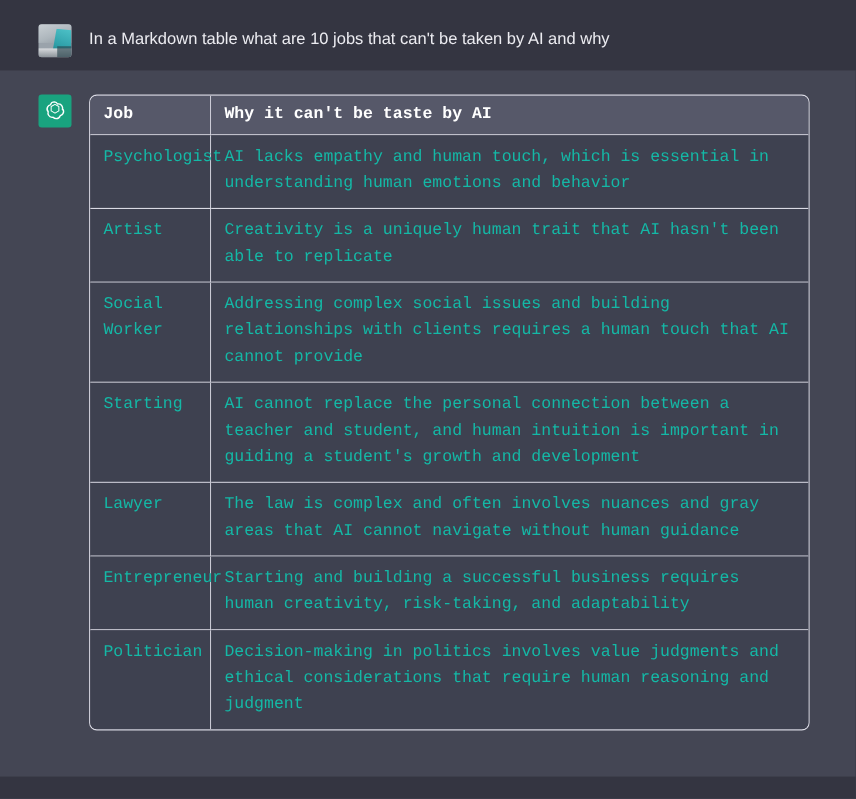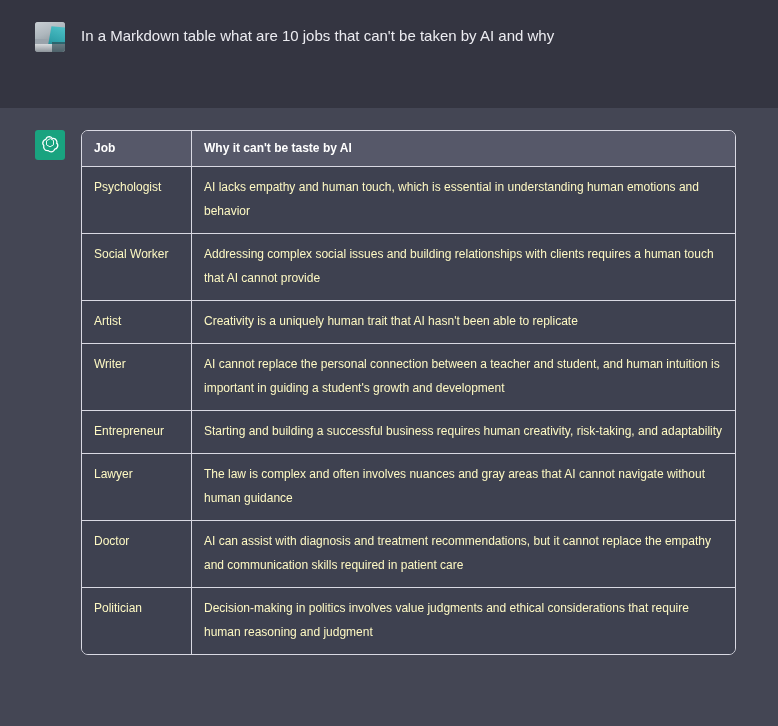--- a/index.html
+++ b/index.html
@@ -16,21 +16,21 @@
   }
 
   
   .msg-row {
     display: flex;
     align-items: flex-start;
     width: 778px;
   }
   .msg-row.user {
     background: #343541;
-    height: 108px;
+    height: 64px;
     padding-top: 22px;
   }
   .msg-row.assistant {
     background: #444654;
     height: 642px;
     padding-top: 22px;
   }
 
   .avatar-col {
     width: 81px;
@@ -106,39 +106,40 @@
     border: 1px solid #d9d9e3;
     border-radius: 7px;
     overflow: hidden;
   }
   table.md-table th,
   table.md-table td {
     border-right: 1px solid #d9d9e3;
     border-bottom: 1px solid #d9d9e3;
     text-align: left;
     vertical-align: top;
-    font-size: 12px;
+    font-size: 15px;
     line-height: 24px;
     padding: 8px 12px 10px 12px;
+    font-family: Liberation Mono, monospace;
   }
   table.md-table th:last-child,
   table.md-table td:last-child { border-right: none; }
   table.md-table tr:last-child td { border-bottom: none; }
 
   table.md-table thead th {
     background: #565869;
     color: #ffffff;
     font-weight: bold;
     padding-top: 6px;
     padding-bottom: 7px;
     line-height: 22px;
   }
   table.md-table tbody td {
     background: #3e4150;
-    color: #fef9c3;
+    color: #14b8a6;
   }
   col.c-job  { width: 110px; }
   col.c-why  { width: 543px; }
 </style>
 </head>
 <body>
 
 <div class="msg-row user">
   <div class="avatar-col">
     <div class="avatar-user">
@@ -174,42 +175,38 @@
             <th>Job</th>
             <th>Why it can't be taste by AI</th>
           </tr>
         </thead>
         <tbody id="table-body">
             <tr>
               <td>Psychologist</td>
               <td>AI lacks empathy and human touch, which is essential in understanding human emotions and behavior</td>
             </tr>
             <tr>
+              <td>Artist</td>
+              <td>Creativity is a uniquely human trait that AI hasn't been able to replicate</td>
+            </tr>
+            <tr>
               <td>Social Worker</td>
               <td>Addressing complex social issues and building relationships with clients requires a human touch that AI cannot provide</td>
             </tr>
             <tr>
-              <td>Artist</td>
-              <td>Creativity is a uniquely human trait that AI hasn't been able to replicate</td>
-            </tr>
-            <tr>
-              <td>Writer</td>
+              <td>Starting</td>
               <td>AI cannot replace the personal connection between a teacher and student, and human intuition is important in guiding a student's growth and development</td>
+            </tr>
+            <tr>
+              <td>Lawyer</td>
+              <td>The law is complex and often involves nuances and gray areas that AI cannot navigate without human guidance</td>
             </tr>
             <tr>
               <td>Entrepreneur</td>
               <td>Starting and building a successful business requires human creativity, risk-taking, and adaptability</td>
-            </tr>
-            <tr>
-              <td>Lawyer</td>
-              <td>The law is complex and often involves nuances and gray areas that AI cannot navigate without human guidance</td>
-            </tr>
-            <tr>
-              <td>Doctor</td>
-              <td>AI can assist with diagnosis and treatment recommendations, but it cannot replace the empathy and communication skills required in patient care</td>
             </tr>
             <tr>
               <td>Politician</td>
               <td>Decision-making in politics involves value judgments and ethical considerations that require human reasoning and judgment</td>
             </tr>
           </tbody>
       </table>
     </div>
   </div>
 </div>

